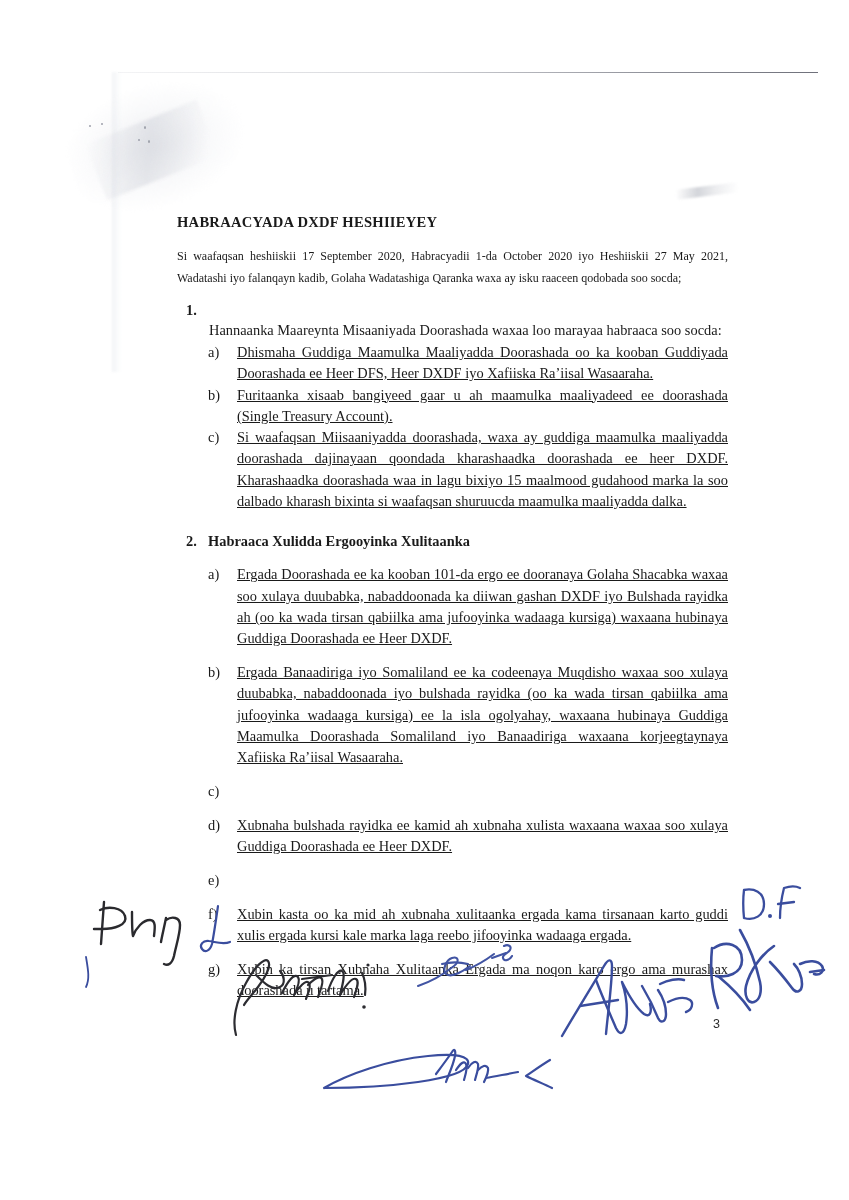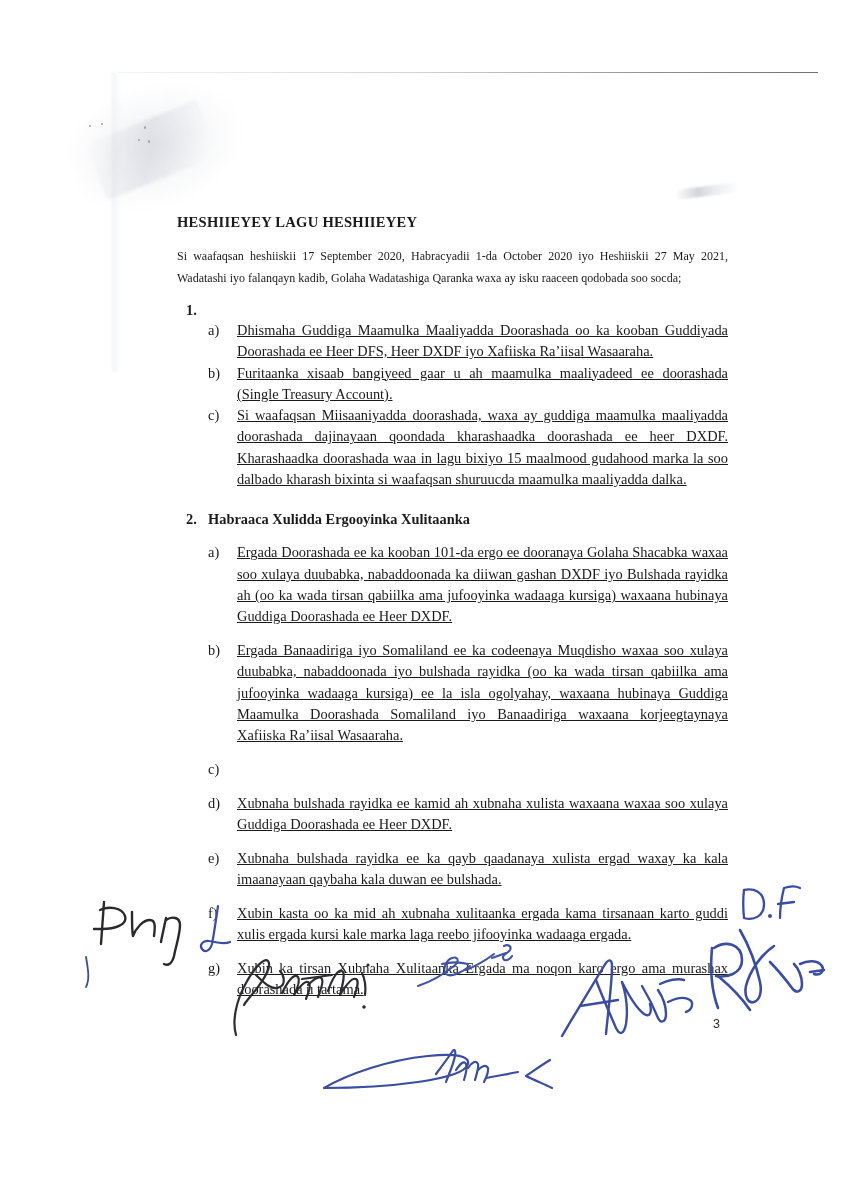--- a/index.html
+++ b/index.html
@@ -184,28 +184,29 @@
   <div class="scan-shadow-b"></div>
   <div class="scan-smudge-right"></div>
   <div class="speck" style="left:144px;top:126px;width:2px;height:3px;"></div>
   <div class="speck" style="left:101px;top:123px;width:2px;height:2px;"></div>
   <div class="speck" style="left:148px;top:140px;width:2px;height:3px;"></div>
   <div class="speck" style="left:138px;top:139px;width:2px;height:2px;"></div>
   <div class="speck" style="left:89px;top:125px;width:2px;height:2px;"></div>
 
   <div class="doc-body">
 
-    <h1 class="doc-title">HESHIIEYEY LAGU HESHIIEYEY</h1>
+    <h1 class="doc-title">HABRAACYADA DXDF HESHIIEYEY</h1>
 
     <p class="para">Si waafaqsan heshiiskii 17 September 2020, Habracyadii 1-da October 2020 iyo Heshiiskii 27 May 2021, Wadatashi iyo falanqayn kadib, Golaha Wadatashiga Qaranka waxa ay isku raaceen qodobada soo socda;</p>
 
     <div class="section">
       <div class="section-head">
         <span class="section-num">1.</span>
       </div>
+      <div class="section-intro">Hannaanka Maareynta Misaaniyada Doorashada waxaa loo marayaa habraaca soo socda:</div>
       <ol class="alpha tight">
         <li>
           <span class="marker">a)</span>
           <span class="itemtext">Dhismaha Guddiga Maamulka Maaliyadda Doorashada oo ka kooban Guddiyada Doorashada ee Heer DFS, Heer DXDF iyo Xafiiska Ra’iisal Wasaaraha.</span>
         </li>
         <li>
           <span class="marker">b)</span>
           <span class="itemtext">Furitaanka xisaab bangiyeed gaar u ah maamulka maaliyadeed ee doorashada (Single Treasury Account).</span>
         </li>
         <li>
@@ -231,21 +232,20 @@
         </li>
         <li>
           <span class="marker">c)</span>
         </li>
         <li>
           <span class="marker">d)</span>
           <span class="itemtext">Xubnaha bulshada rayidka ee kamid ah xubnaha xulista waxaana waxaa soo xulaya Guddiga Doorashada ee Heer DXDF.</span>
         </li>
         <li>
           <span class="marker">e)</span>
-          <span class="itemtext">Xubnaha bulshada rayidka ee ka qayb qaadanaya xulista ergad waxay ka kala imaanayaan qaybaha kala duwan ee bulshada.</span>
         </li>
         <li>
           <span class="marker">f)</span>
           <span class="itemtext">Xubin kasta oo ka mid ah xubnaha xulitaanka ergada kama tirsanaan karto guddi xulis ergada kursi kale marka laga reebo jifooyinka wadaaga ergada.</span>
         </li>
         <li>
           <span class="marker">g)</span>
           <span class="itemtext">Xubin ka tirsan Xubnaha Xulitaanka Ergada ma noqon karo ergo ama murashax doorashada u tartama.</span>
         </li>
       </ol>

